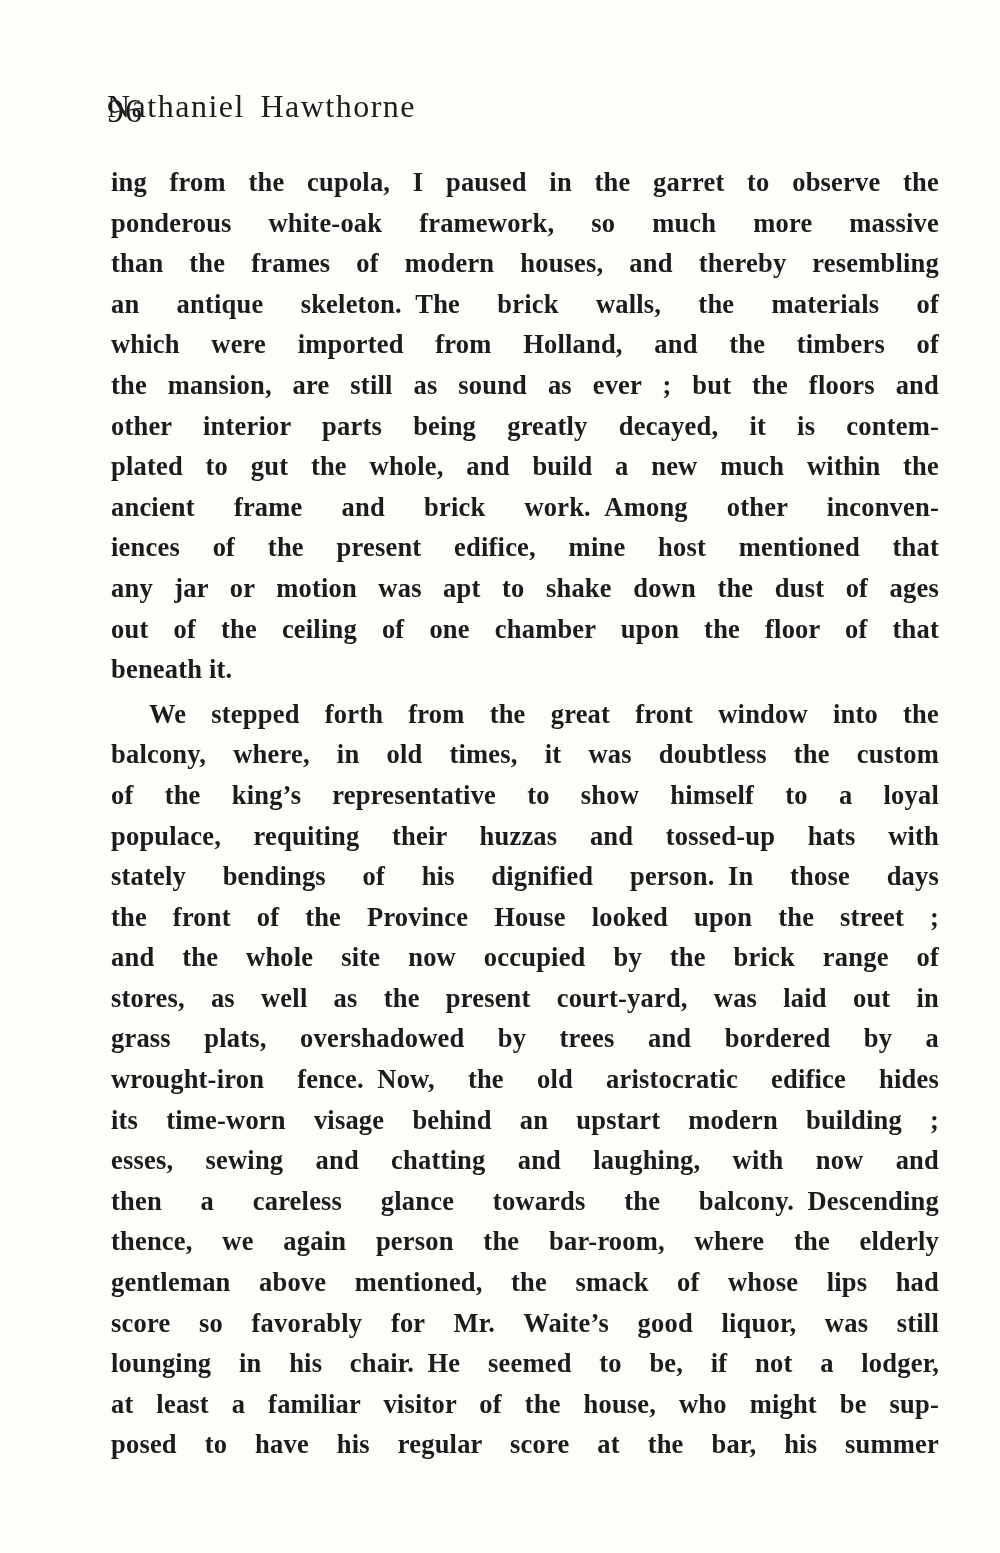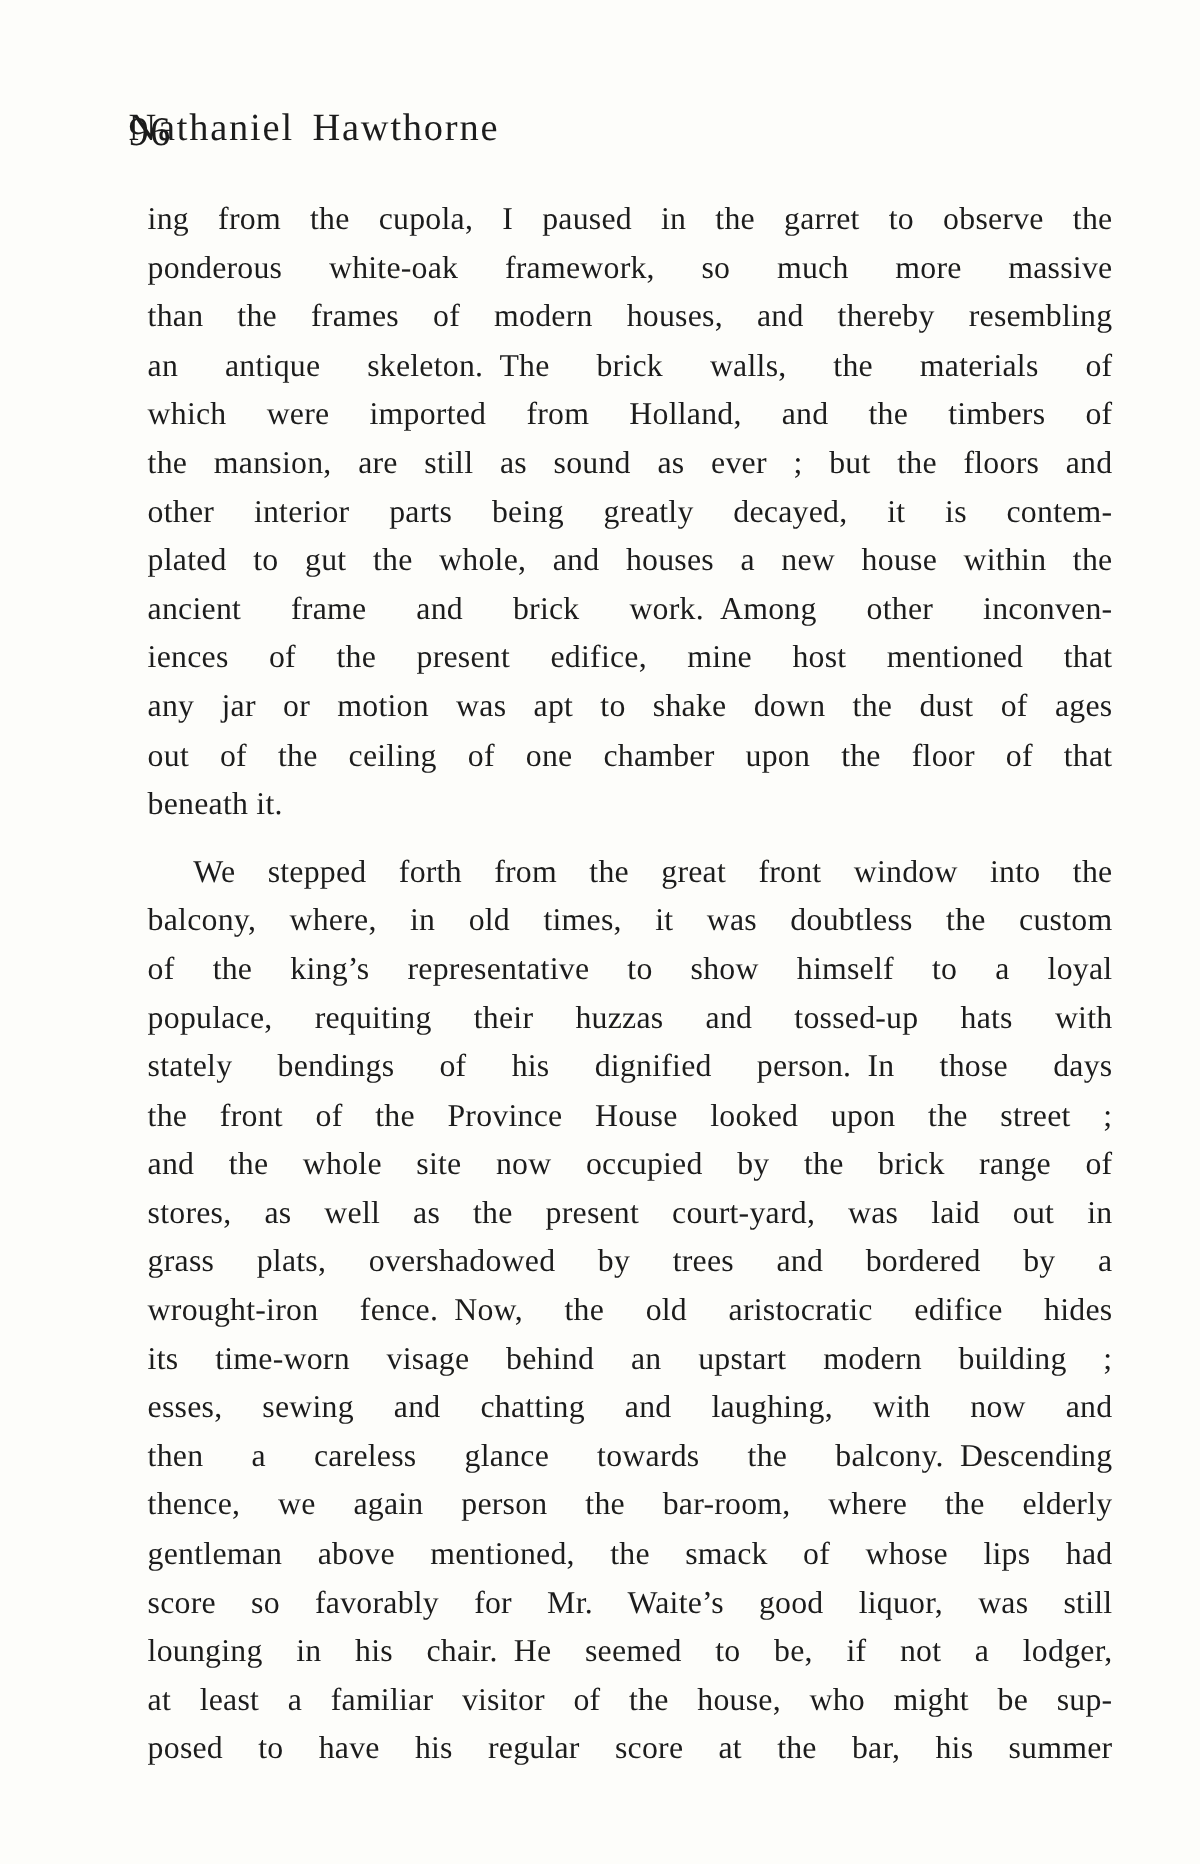--- a/index.html
+++ b/index.html
@@ -40,21 +40,22 @@
     font-size: 32px;
     letter-spacing: 1.5px;
     word-spacing: 6px;
   }
   .page-body {
     font-size: 26.5px;
     line-height: 40.6px;
     letter-spacing: 0.2px;
   }
   .paragraph {
-    margin: 16px;
+    margin: 4px;
+    font-weight: bold;
   }
   .line {
     text-align: justify;
     text-align-last: justify;
     white-space: normal;
   }
   .line.last-line {
     text-align-last: left;
   }
   .line.first-indent {
@@ -72,21 +73,21 @@
     </div>
     <div class="page-body">
         <div class="paragraph">
           <div class="line">ing from the cupola, I paused in the garret to observe the</div>
           <div class="line">ponderous white-oak framework, so much more massive</div>
           <div class="line">than the frames of modern houses, and thereby resembling</div>
           <div class="line">an antique skeleton. The brick walls, the materials of</div>
           <div class="line">which were imported from Holland, and the timbers of</div>
           <div class="line">the mansion, are still as sound as ever ; but the floors and</div>
           <div class="line">other interior parts being greatly decayed, it is contem-</div>
-          <div class="line">plated to gut the whole, and houses a new house within the</div>
+          <div class="line">plated to gut the whole, and build a new much within the</div>
           <div class="line">ancient frame and brick work. Among other inconven-</div>
           <div class="line">iences of the present edifice, mine host mentioned that</div>
           <div class="line">any jar or motion was apt to shake down the dust of ages</div>
           <div class="line">out of the ceiling of one chamber upon the floor of that</div>
           <div class="line last-line">beneath it.</div>
         </div>
         <div class="paragraph">
           <div class="line first-indent">We stepped forth from the great front window into the</div>
           <div class="line">balcony, where, in old times, it was doubtless the custom</div>
           <div class="line">of the king’s representative to show himself to a loyal</div>

